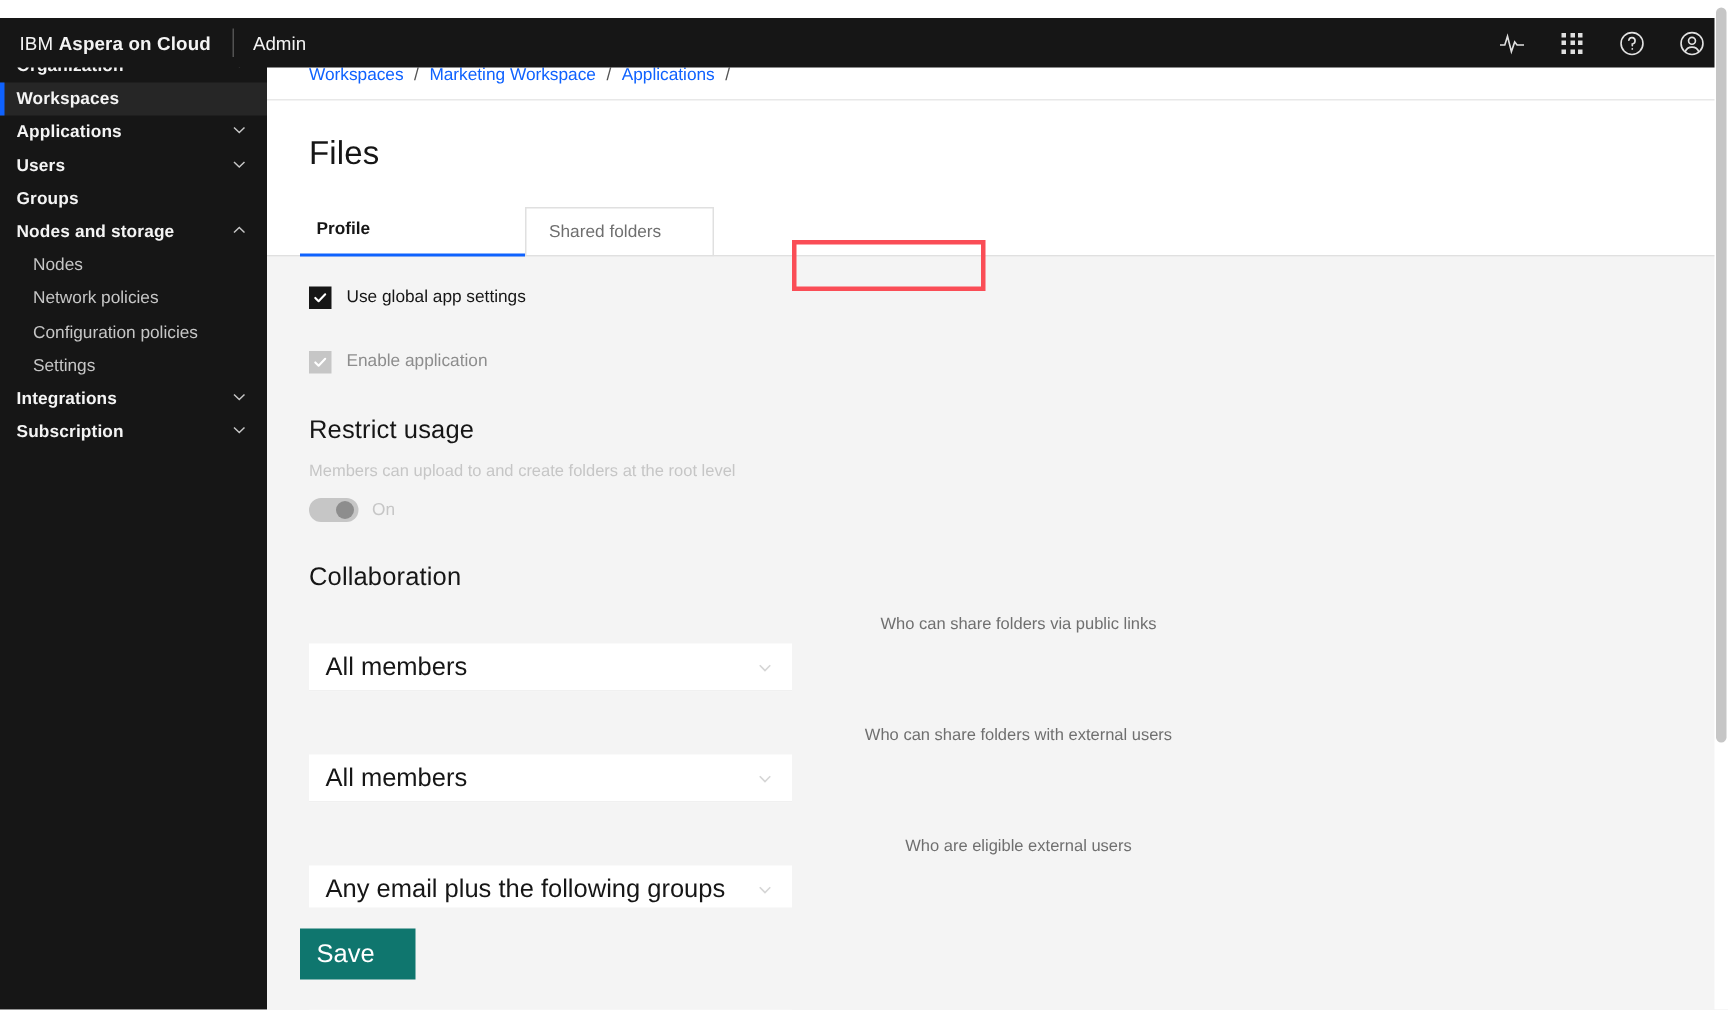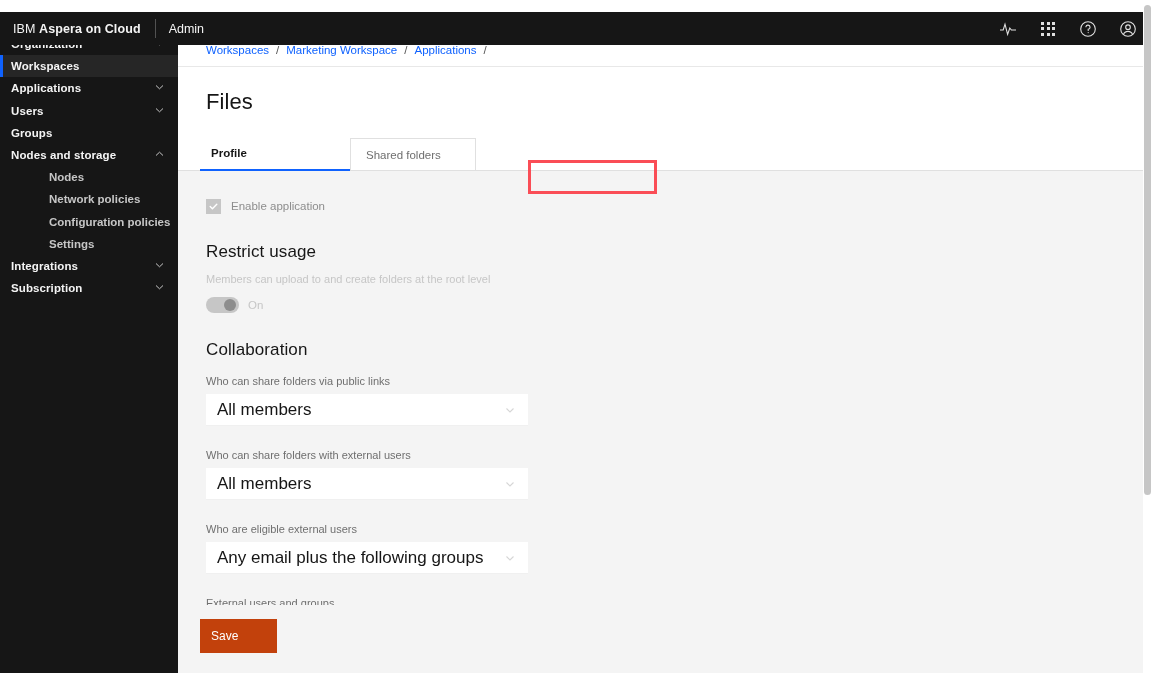--- a/index.html
+++ b/index.html
@@ -55,21 +55,21 @@
   .nav-item.selected::before {
     content: ""; position: absolute; left: 0; top: 0; bottom: 0;
     width: 3px; background: #0f62fe;
   }
   .nav-item .chev {
     position: absolute; right: 13px; top: 50%; transform: translateY(-50%);
     color: #c6c6c6;
   }
   .nav-sub {
     height: 22.2px; display: flex; align-items: center; padding-left: 22px;
-    color: #c6c6c6; font-size: 11.5px; font-weight: 700; cursor: pointer; margin-left: 27px;
+    color: #c6c6c6; font-size: 11.5px; font-weight: 400; cursor: pointer;
   }
 
   
   .trial {
     position: absolute; left: 0; bottom: 0; width: 178px; height: 78px;
     background: #161616; padding: 0 11px;
   }
   .trial-text {
     color: #f4f4f4; font-size: 12px; padding-top: 12px; white-space: nowrap;
     letter-spacing: .1px;
@@ -149,41 +149,41 @@
     width: 33px; height: 16px; border-radius: 8px; background: #c6c6c6;
     position: relative; cursor: pointer; flex: none;
   }
   .toggle .knob {
     position: absolute; top: 2px; left: 18px; width: 12px; height: 12px;
     border-radius: 50%; background: #8d8d8d;
   }
   .toggle-label { font-size: 11.5px; color: #c6c6c6; margin-left: 9px; }
 
   .field { margin-top: 15px; }
-  .field-label { font-size: 11px; color: #6f6f6f; margin-bottom: 7px; }
+  .field-label { font-size: 11px; color: #6f6f6f; margin-bottom: 7px; text-align: center; }
   .select {
     width: 322px; height: 32px; background: #ffffff; border: none;
     border-bottom: 1px solid #f0f0f0; display: flex; align-items: center;
     padding: 0 12px 0 11px; font-size: 17px; color: #161616;
     justify-content: space-between; cursor: pointer;
   }
   .select .sel-chev { color: #d6d6d6; display: flex; align-items: center; }
   .text-input {
     width: 322px; height: 32px; background: #ffffff; border: none;
     border-bottom: 1px solid #f0f0f0;
   }
 
   
   .savebar {
     position: absolute; left: 178px; bottom: 0; width: 974px; height: 68px;
     background: #f4f4f4; z-index: 8;
   }
   .save-btn {
     position: absolute; left: 22px; top: 14px; width: 77px; height: 34px;
-    background: #c2410c; color: #ffffff; border: none; font-size: 12px;
+    background: #0f766e; color: #ffffff; border: none; font-size: 17px;
     font-family: inherit; text-align: center; padding-left: 11px; cursor: pointer;
     display: flex; align-items: center;
   }
 
   
   .scrollbar {
     position: absolute; right: 0; top: 0; width: 9px; height: 673px;
     background: #ffffff; z-index: 30;
   }
   .scrollbar .thumb {
@@ -342,20 +342,28 @@
           <span>Profile</span>
         </div>
         <div class="tab inactive">
           <span>Shared folders</span>
         </div>
       </div>
     </div>
 
     <div class="content">
 
+      <div class="chk-row">
+        <span class="chk checked">
+          <svg width="11" height="11" viewBox="0 0 11 11" fill="none" stroke="#ffffff" stroke-width="1.4">
+              <path d="M2.2 5.6 L4.4 7.8 L8.8 3.2" stroke-linecap="round" stroke-linejoin="round"></path>
+            </svg>
+        </span>
+        <span class="chk-label">Use global app settings</span>
+      </div>
 
       <div class="chk-row" style="margin-top:27px">
         <span class="chk disabled">
           <svg width="11" height="11" viewBox="0 0 11 11" fill="none" stroke="#ffffff" stroke-width="1.4">
               <path d="M2.2 5.6 L4.4 7.8 L8.8 3.2" stroke-linecap="round" stroke-linejoin="round"></path>
             </svg>
         </span>
         <span class="chk-label dim">Enable application</span>
       </div>
 

